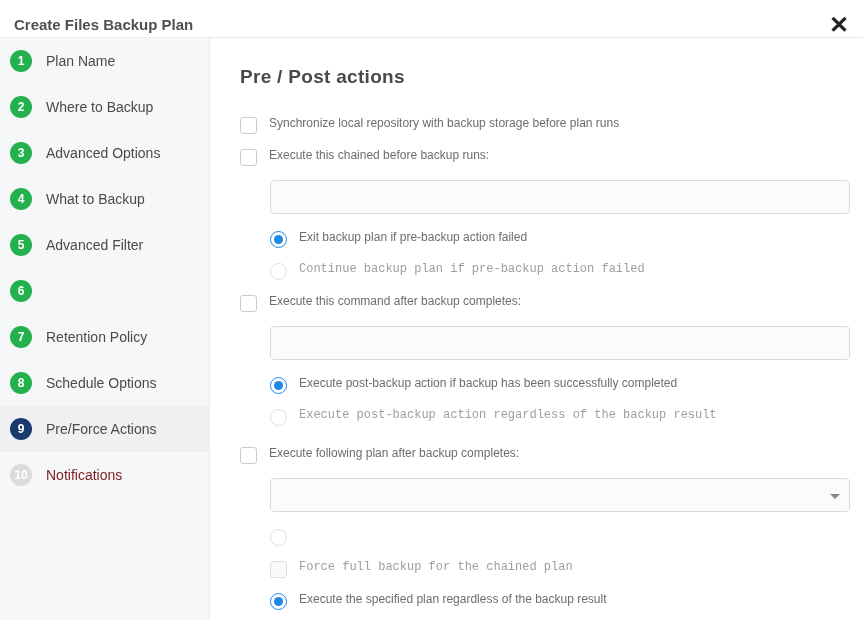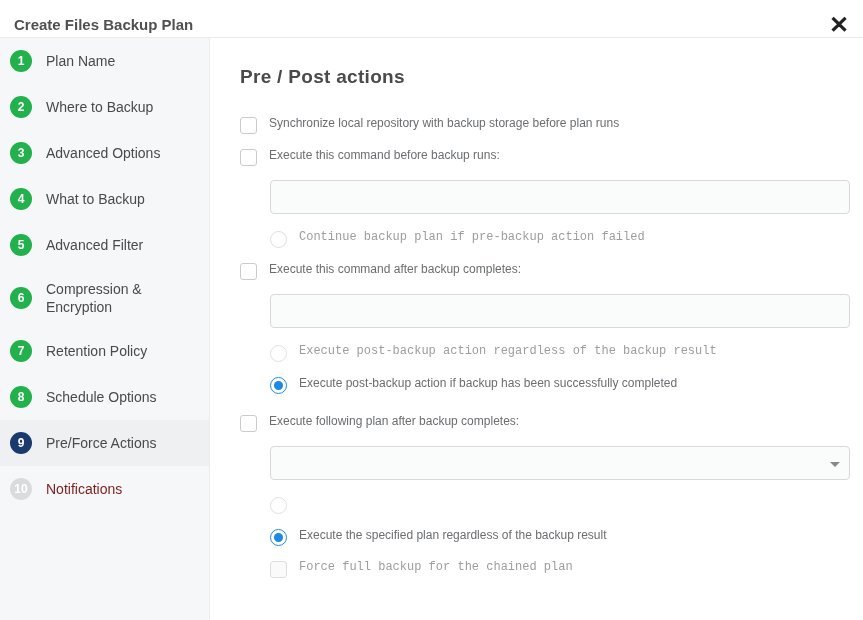--- a/index.html
+++ b/index.html
@@ -187,21 +187,20 @@
     <div class="step completed">
       <span class="step-num">4</span>
       <span class="step-label">What to Backup</span>
     </div>
     <div class="step completed">
       <span class="step-num">5</span>
       <span class="step-label">Advanced Filter</span>
     </div>
     <div class="step completed">
       <span class="step-num">6</span>
-      <span class="step-label">Compression &amp; Encryption</span>
     </div>
     <div class="step completed">
       <span class="step-num">7</span>
       <span class="step-label">Retention Policy</span>
     </div>
     <div class="step completed">
       <span class="step-num">8</span>
       <span class="step-label">Schedule Options</span>
     </div>
     <div class="step current">
@@ -217,42 +216,46 @@
   <div class="main">
     <div class="section-title">Pre / Post actions</div>
 
     <div class="row">
       <span class="checkbox"></span>
       <span class="opt-label">Synchronize local repository with backup storage before plan runs</span>
     </div>
 
     <div class="row">
       <span class="checkbox"></span>
-      <span class="opt-label">Execute this command before backup runs:</span>
+      <span class="opt-label">Execute this chained before backup runs:</span>
     </div>
     <input class="text-input" value="" style="">
 
+    <div class="row indent">
+      <span class="radio selected"></span>
+      <span class="opt-label">Exit backup plan if pre-backup action failed</span>
+    </div>
     <div class="row indent">
       <span class="radio disabled"></span>
       <span class="opt-label disabled">Continue backup plan if pre-backup action failed</span>
     </div>
 
     <div class="row">
       <span class="checkbox"></span>
       <span class="opt-label">Execute this command after backup completes:</span>
     </div>
     <input class="text-input" value="" style="">
 
     <div class="row indent">
+      <span class="radio selected"></span>
+      <span class="opt-label">Execute post-backup action if backup has been successfully completed</span>
+    </div>
+    <div class="row indent">
       <span class="radio disabled"></span>
       <span class="opt-label disabled">Execute post-backup action regardless of the backup result</span>
-    </div>
-    <div class="row indent">
-      <span class="radio selected"></span>
-      <span class="opt-label">Execute post-backup action if backup has been successfully completed</span>
     </div>
 
     <div class="spacer"></div>
 
     <div class="row">
       <span class="checkbox"></span>
       <span class="opt-label">Execute following plan after backup completes:</span>
     </div>
     <div class="select-wrap">
       <div class="select"></div>
@@ -260,23 +263,23 @@
         <svg width="10" height="6" viewBox="0 0 10 6">
             <path d="M0 0 L5 5 L10 0 Z" fill="#888"></path>
           </svg>
       </span>
     </div>
 
     <div class="row indent">
       <span class="radio disabled"></span>
     </div>
     <div class="row indent">
+      <span class="checkbox disabled"></span>
+      <span class="opt-label disabled">Force full backup for the chained plan</span>
+    </div>
+    <div class="row indent">
       <span class="radio selected"></span>
       <span class="opt-label">Execute the specified plan regardless of the backup result</span>
     </div>
-    <div class="row indent">
-      <span class="checkbox disabled"></span>
-      <span class="opt-label disabled">Force full backup for the chained plan</span>
-    </div>
 
   </div>
 
 </div>
 
 </body></html>

